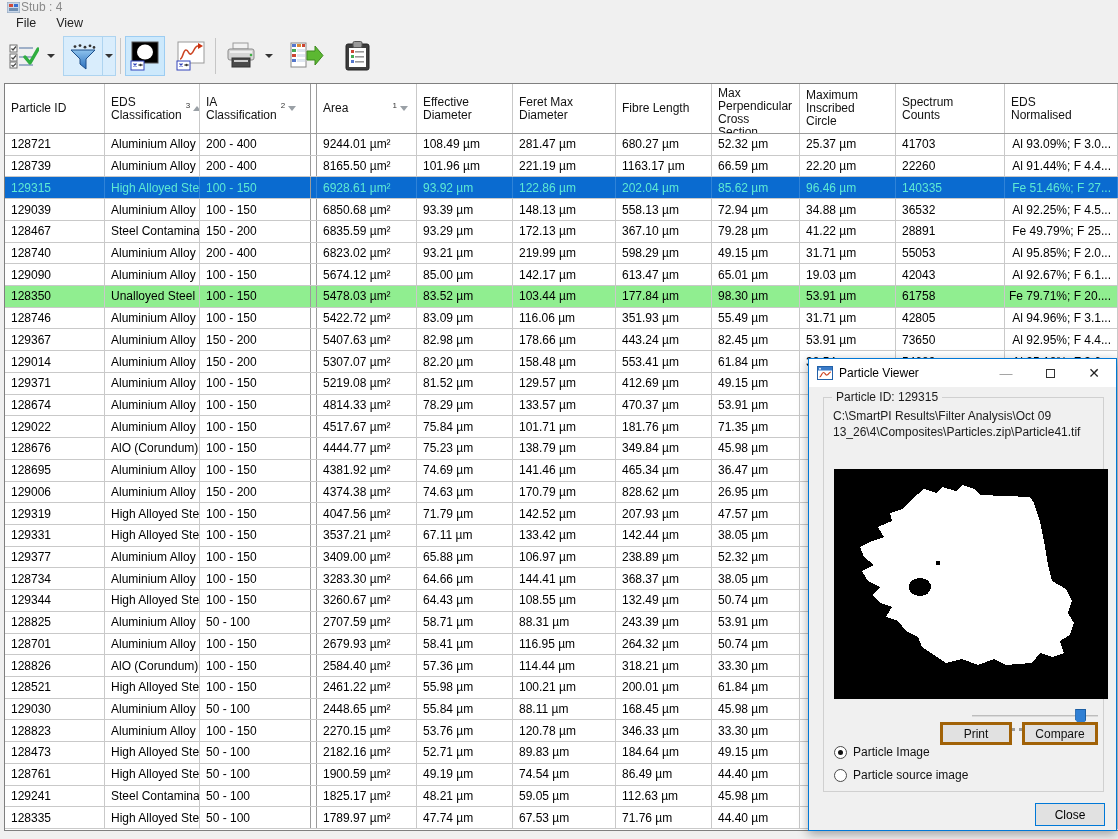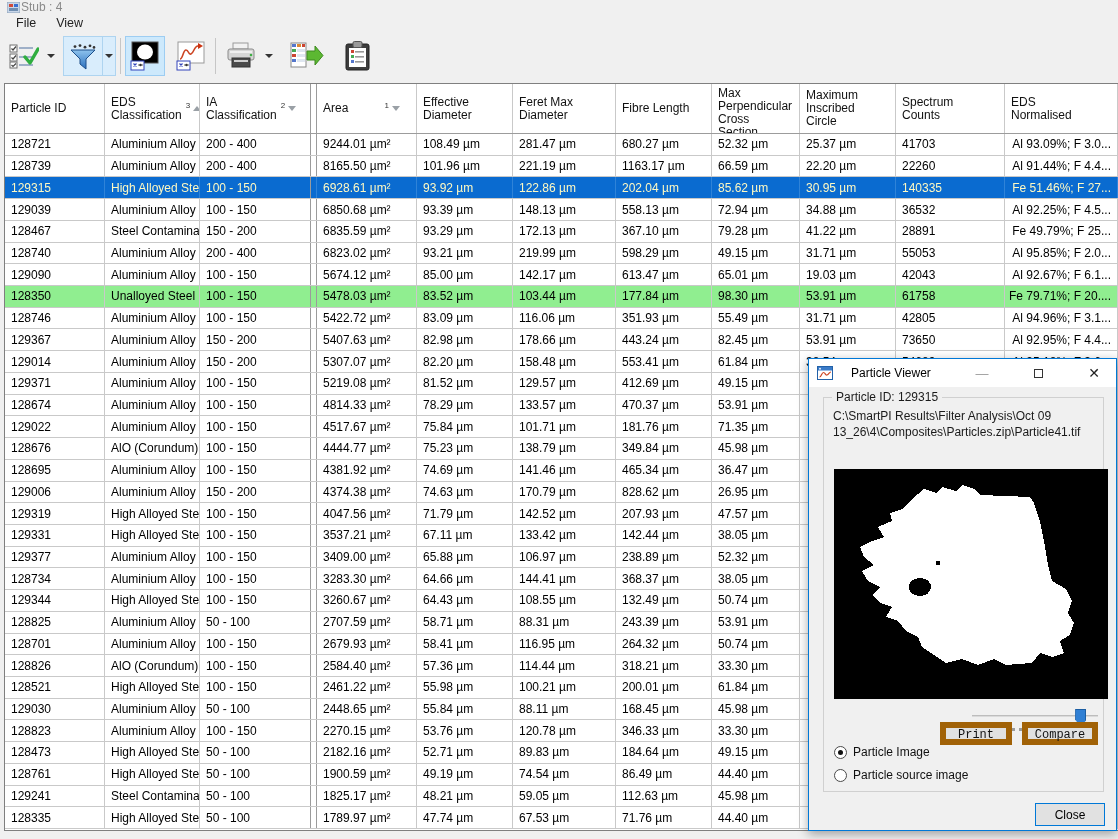--- a/index.html
+++ b/index.html
@@ -24,60 +24,60 @@
   .tsep { width:1px; height:36px; background:#c6c6c6; margin:0 4px; }
   .sp6 { width:6px; } .sp10 { width:10px; }
 
   
   .grid-table { position:absolute; left:4px; top:83px; width:1114px; height:748px; background:#fff; border:1px solid #7f7f7f; border-right:none; overflow:hidden;
      --cols: 100px 95px 111px 6px 100px 96px 103px 96px 88px 96px 109px minmax(0,1fr); }
   .thead { display:grid; grid-template-columns:var(--cols); height:50px; border-bottom:1px solid #9c9c9c; background:#fff; }
   .hcell { border-right:1px solid #c9c9c9; padding:3px 4px 3px 6px; font-size:12px; color:#111; display:flex; align-items:center; overflow:hidden; }
   .hcell .hlabel { white-space:pre-line; line-height:13px; }
   .hcell.top { align-items:flex-start; }
-  .hcell.between { justify-content:space-between; padding-right:16px; }
+  .hcell.between { justify-content:space-between; padding-right:8px; }
   .sort { display:flex; align-items:center; gap:3px; margin-left:4px; align-self:center; }
   .sort sup { font-size:8px; color:#333; position:relative; top:-3px; }
   .tri { width:0; height:0; border-left:4px solid transparent; border-right:4px solid transparent; }
   .tri.up { border-bottom:5px solid #9aa0a6; }
   .tri.down { border-top:5px solid #9aa0a6; }
   .vdiv { border-right:1px solid #9b9b9b; }
   .ia-edge { border-right:1px solid #9b9b9b !important; }
 
   .tbody { display:block; }
   .trow { display:grid; grid-template-columns:var(--cols); height:21.72px; border-bottom:1px solid #c9c9c9; background:#fff; }
   .cell { border-right:1px solid #c9c9c9; padding-left:6px; font-size:12px; color:#000; display:flex; align-items:center; white-space:nowrap; overflow:hidden; }
   .cell.right { justify-content:flex-end; padding-right:6px; padding-left:2px; }
   .trow.selected { background:#0a6bd0; }
-  .trow.selected .cell { color:#fef9c3; border-right-color:#2f83d8; }
+  .trow.selected .cell { color:#5eead4; border-right-color:#2f83d8; }
   .trow.selected .vdiv { border-right-color:#2f83d8; }
   .trow.match { background:#90ee90; }
 
   
   .dialog { position:absolute; left:808px; top:358px; width:309px; height:473px; background:#f0f0f0; border:1px solid #0078d7; box-shadow:0 3px 10px rgba(0,0,0,.35); }
-  .dlg-titlebar { height:28px; background:#fff; display:flex; align-items:center; padding-left:8px;gap:12px; }
+  .dlg-titlebar { height:28px; background:#fff; display:flex; align-items:center; padding-left:8px; }
   .dlg-title { font-size:12px; color:#000; margin-left:6px; flex:1 1 auto; }
   .dlg-btn { width:44px; height:28px; display:flex; align-items:center; justify-content:center; font-size:12px; }
   .dlg-btn.min { color:#9a9a9a; font-size:13px; }
   .dlg-btn .sq { width:9px; height:9px; border:1px solid #333; display:block; }
   .dlg-btn.close { color:#222; font-size:14px; }
   .groupbox { position:absolute; left:14px; top:38px; width:281px; height:395px; border:1px solid #d0d0d0; }
   .gb-legend { position:absolute; top:-8px; left:8px; background:#f0f0f0; padding:0 4px; font-size:12px; color:#1a1a1a; }
   .gb-path { position:absolute; left:9px; top:10px; font-size:12px; color:#1a1a1a; line-height:16px; }
   .pimage { position:absolute; left:10px; top:71px; width:274px; height:230px; background:#000; }
   .radio-row { position:absolute; left:10px; display:flex; align-items:center; gap:6px; font-size:12px; color:#111; }
   .rb { width:13px; height:13px; border:1px solid #4a4a4a; border-radius:50%; background:#fff; display:flex; align-items:center; justify-content:center; }
   .rb.sel::after { content:""; width:5px; height:5px; border-radius:50%; background:#111; }
   .slider { position:absolute; left:148px; top:311px; width:126px; height:24px; }
   .track { position:absolute; left:0; right:0; top:6px; height:2px; background:#dadada; border-top:1px solid #bdbdbd; }
   .thumb { position:absolute; top:0; left:82%; width:11px; height:19px; background:#2f7fd4; border:1px solid #1c5ea3;
            clip-path:polygon(0 0,100% 0,100% 55%,50% 100%,0 55%); }
   .ticks { position:absolute; left:2px; right:2px; top:19px; height:3px;
            background:repeating-linear-gradient(90deg,#9a9a9a 0 5px,transparent 5px 9px); }
-  .btn { font-family:Liberation Mono, monospace; font-size:12px; color:#111; background:#e1e1e1; border:6px solid #a16207; }
+  .btn { font-family:Liberation Sans, sans-serif; font-size:12px; color:#111; background:#e1e1e1; border:3px solid #a16207; }
   .btn-print { position:absolute; left:116px; top:324px; width:72px; height:23px; }
   .btn-compare { position:absolute; left:198px; top:324px; width:76px; height:23px; }
   .btn-close { position:absolute; left:226px; top:444px; width:70px; height:23px; background:#e1e1e1; border:1px solid #0078d7; font-size:12px; font-family:"Liberation Sans",sans-serif; }
 </style>
 </head>
 <body>
 
 <div class="app">
 
   <div class="titlebar">
@@ -312,21 +312,21 @@
         <div class="trow selected">
       <div class="cell">129315</div>
       <div class="cell">High Alloyed Steel</div>
       <div class="cell ia-edge">100 - 150</div>
       <div class="vdiv"></div>
       <div class="cell">6928.61 µm²</div>
       <div class="cell">93.92 µm</div>
       <div class="cell">122.86 µm</div>
       <div class="cell">202.04 µm</div>
       <div class="cell">85.62 µm</div>
-      <div class="cell">30.95 µm</div>
+      <div class="cell">96.46 µm</div>
       <div class="cell">140335</div>
       <div class="cell right">Fe 51.46%; F 27...</div>
     </div>
         <div class="trow">
       <div class="cell">129039</div>
       <div class="cell">Aluminium Alloy</div>
       <div class="cell ia-edge">100 - 150</div>
       <div class="vdiv"></div>
       <div class="cell">6850.68 µm²</div>
       <div class="cell">93.39 µm</div>

